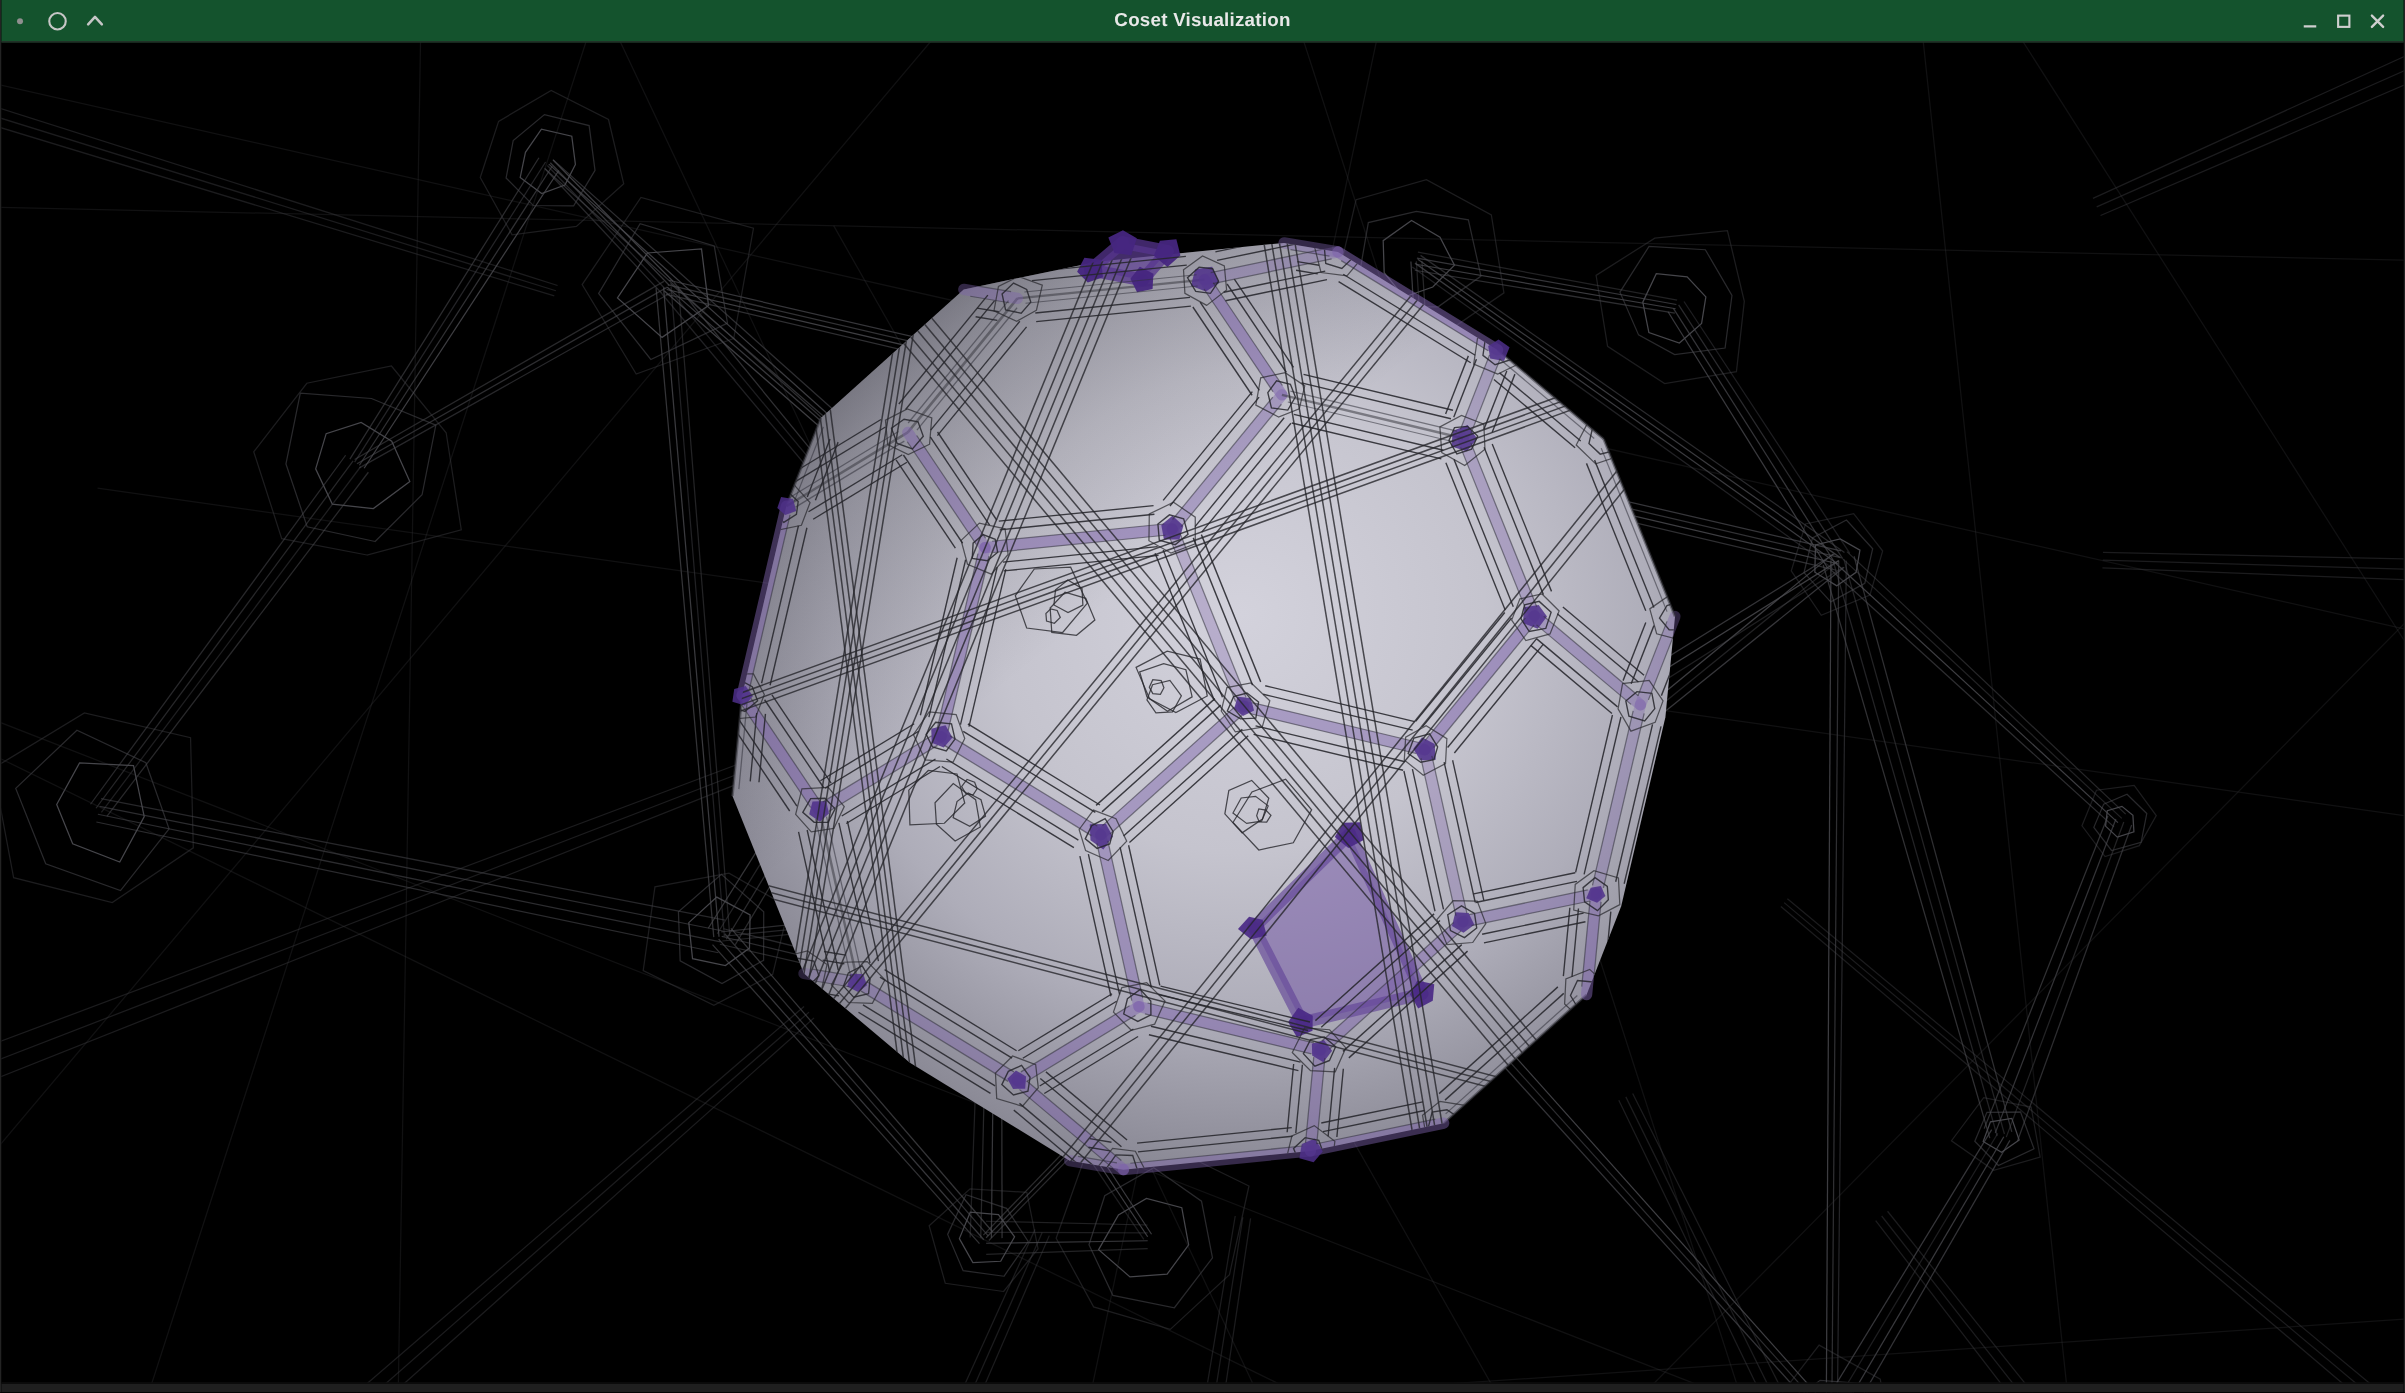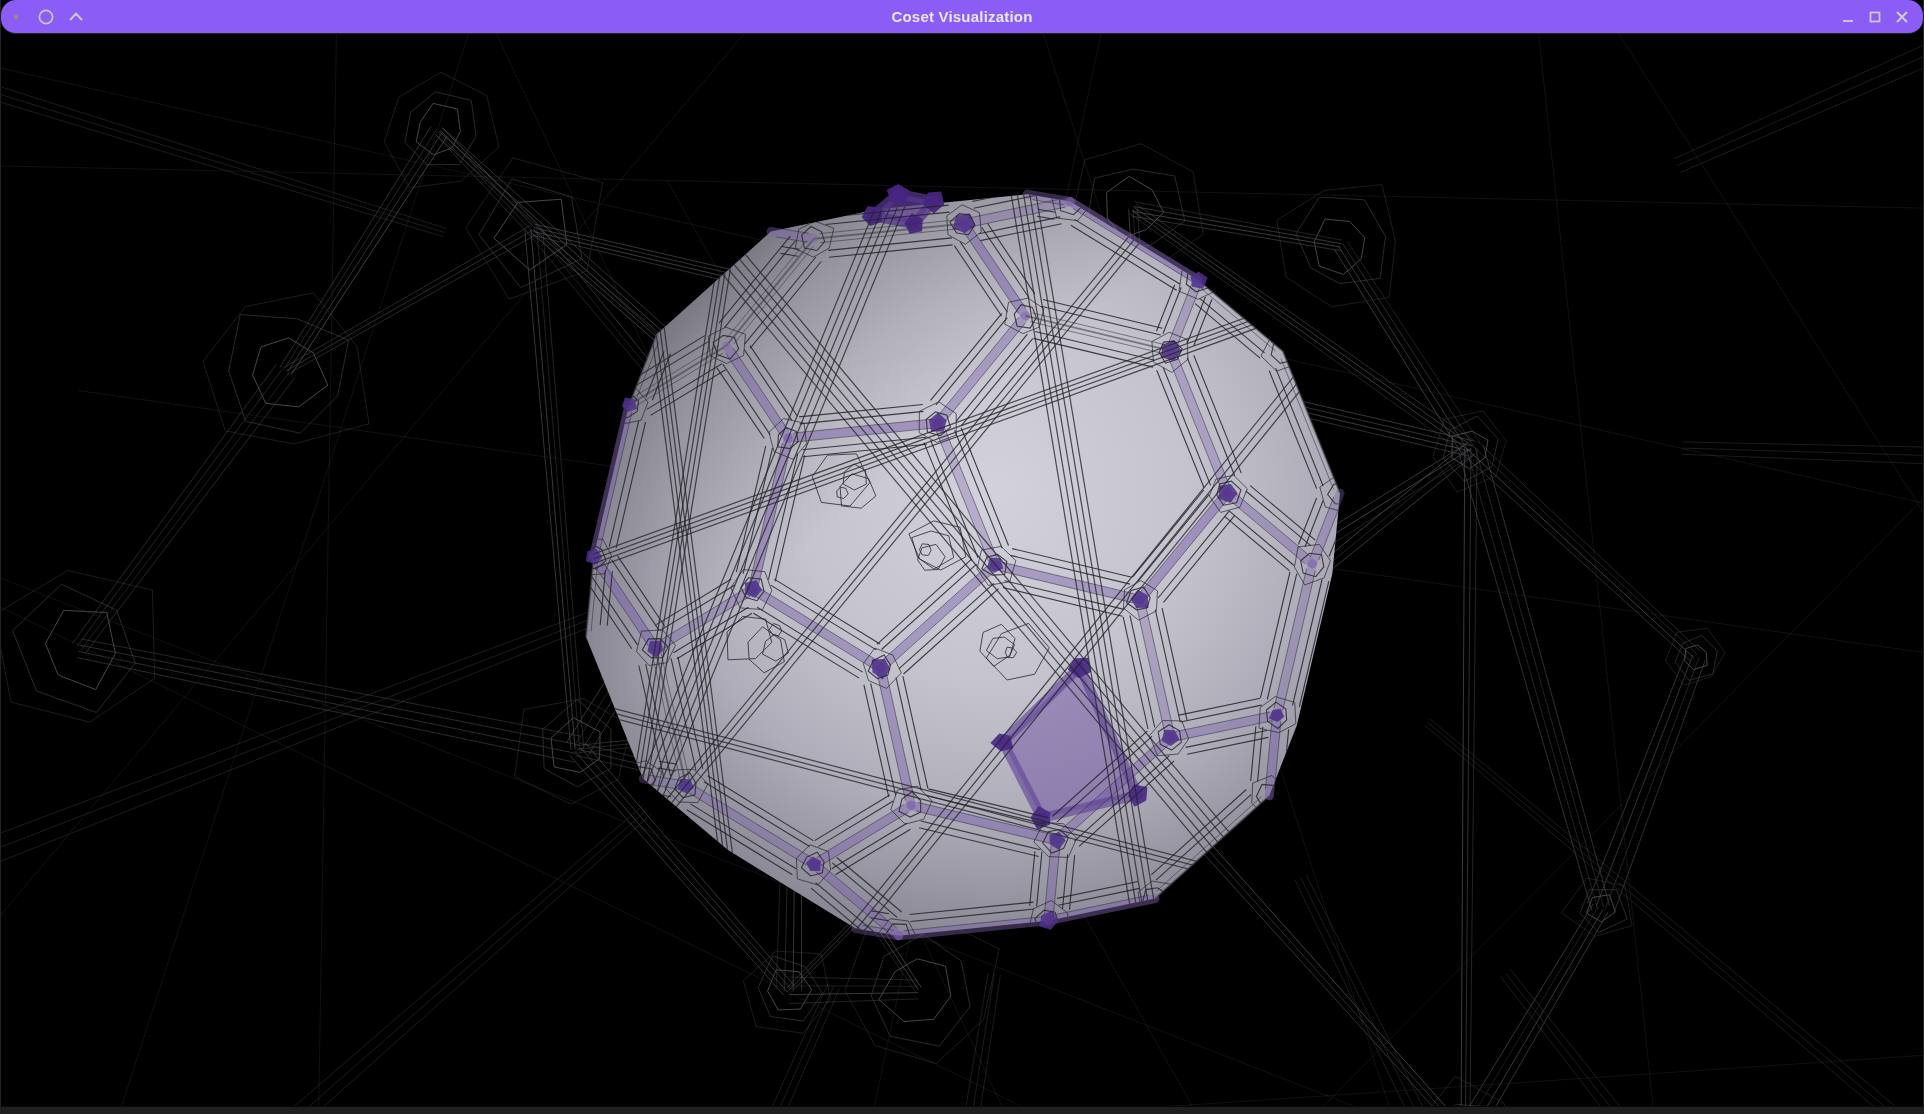--- a/index.html
+++ b/index.html
@@ -6,22 +6,22 @@
   .app-window{
     position:relative; width:1924px; height:1114px; overflow:hidden;
     background:#000; box-sizing:border-box;
     border-left:1px solid #232323; border-right:1px solid #232323;
     font-family:"Liberation Sans", sans-serif;
   }
   .viewport{position:absolute; inset:0; z-index:0;}
   .viewport svg{display:block; width:100%; height:100%;}
   .titlebar{
     position:absolute; top:0; left:0; right:0; height:33px; z-index:2;
-    background:#8b5cf6; border-bottom:1px solid #262626;
-    display:flex; align-items:center;border-radius:15px;
+    background:#14532d; border-bottom:1px solid #262626;
+    display:flex; align-items:center;
   }
   .tb-left{position:absolute; left:0; top:0; height:33px; display:flex; align-items:center; gap:0;}
   .tb-icon{width:30px; height:33px; display:flex; align-items:center; justify-content:center;}
   .tb-title{
     position:absolute; left:0; right:0; top:0; height:33px;
     display:flex; align-items:center; justify-content:center;
     color:#e8e8e8; font-size:15px; font-weight:bold; letter-spacing:.2px;
     pointer-events:none;
   }
   .tb-right{position:absolute; right:8px; top:0; height:33px; display:flex; align-items:center;}

